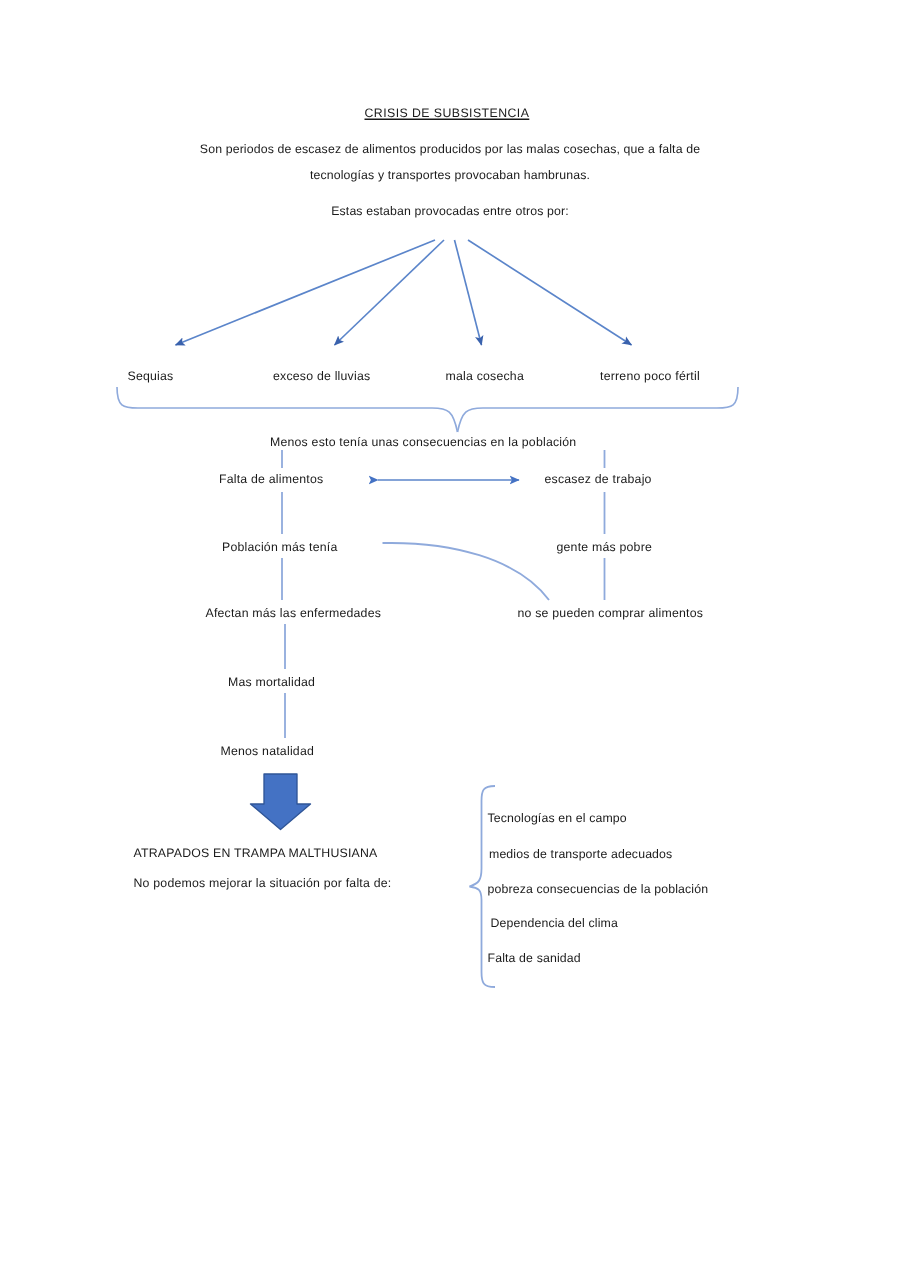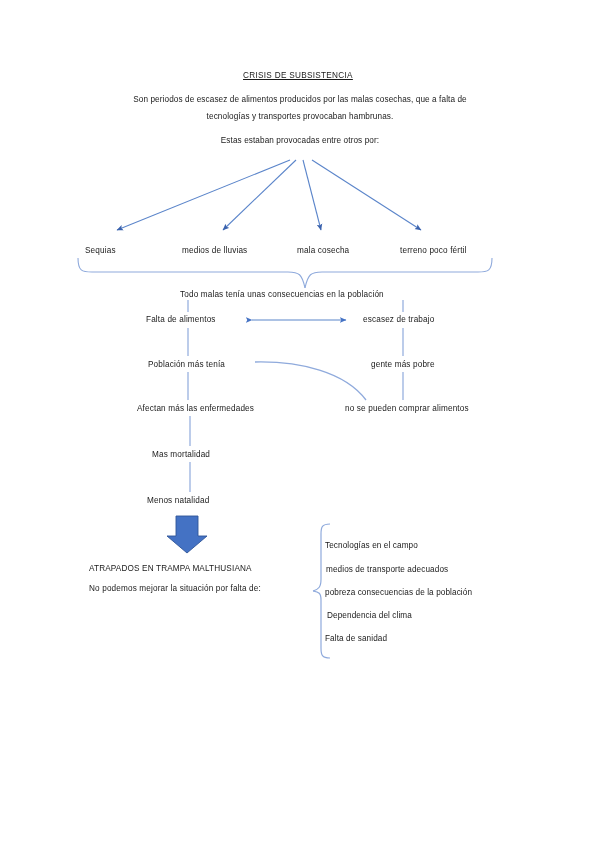--- a/index.html
+++ b/index.html
@@ -110,25 +110,25 @@
     </g>
   </svg>
 
   <div class="title" style="left:243px; top:71px;">CRISIS DE SUBSISTENCIA</div>
 
   <div class="para" style="left:99px; top:93px; width:402px;">Son periodos de escasez de alimentos producidos por las malas cosechas, que a falta de</div>
   <div class="para" style="left:99px; top:134px; width:402px;">Estas estaban provocadas entre otros por:</div>
   <div class="para" style="left:99px; top:110px; width:402px;">tecnologías y transportes provocaban hambrunas.</div>
 
   <div class="node" style="left:85px; top:246px;">Sequias</div>
-  <div class="node" style="left:182px; top:246px;">medios de lluvias</div>
+  <div class="node" style="left:182px; top:246px;">exceso de lluvias</div>
   <div class="node" style="left:297px; top:246px;">mala cosecha</div>
   <div class="node" style="left:400px; top:246px;">terreno poco fértil</div>
 
-  <div class="node" style="left:180px; top:290px;">Todo malas tenía unas consecuencias en la población</div>
+  <div class="node" style="left:180px; top:290px;">Menos esto tenía unas consecuencias en la población</div>
 
   <div class="node" style="left:146px; top:315px;">Falta de alimentos</div>
   <div class="node" style="left:148px; top:360px;">Población más tenía</div>
   <div class="node" style="left:137px; top:404px;">Afectan más las enfermedades</div>
   <div class="node" style="left:152px; top:450px;">Mas mortalidad</div>
   <div class="node" style="left:147px; top:496px;">Menos natalidad</div>
 
   <div class="node" style="left:363px; top:315px;">escasez de trabajo</div>
   <div class="node" style="left:371px; top:360px;">gente más pobre</div>
   <div class="node" style="left:345px; top:404px;">no se pueden comprar alimentos</div>

